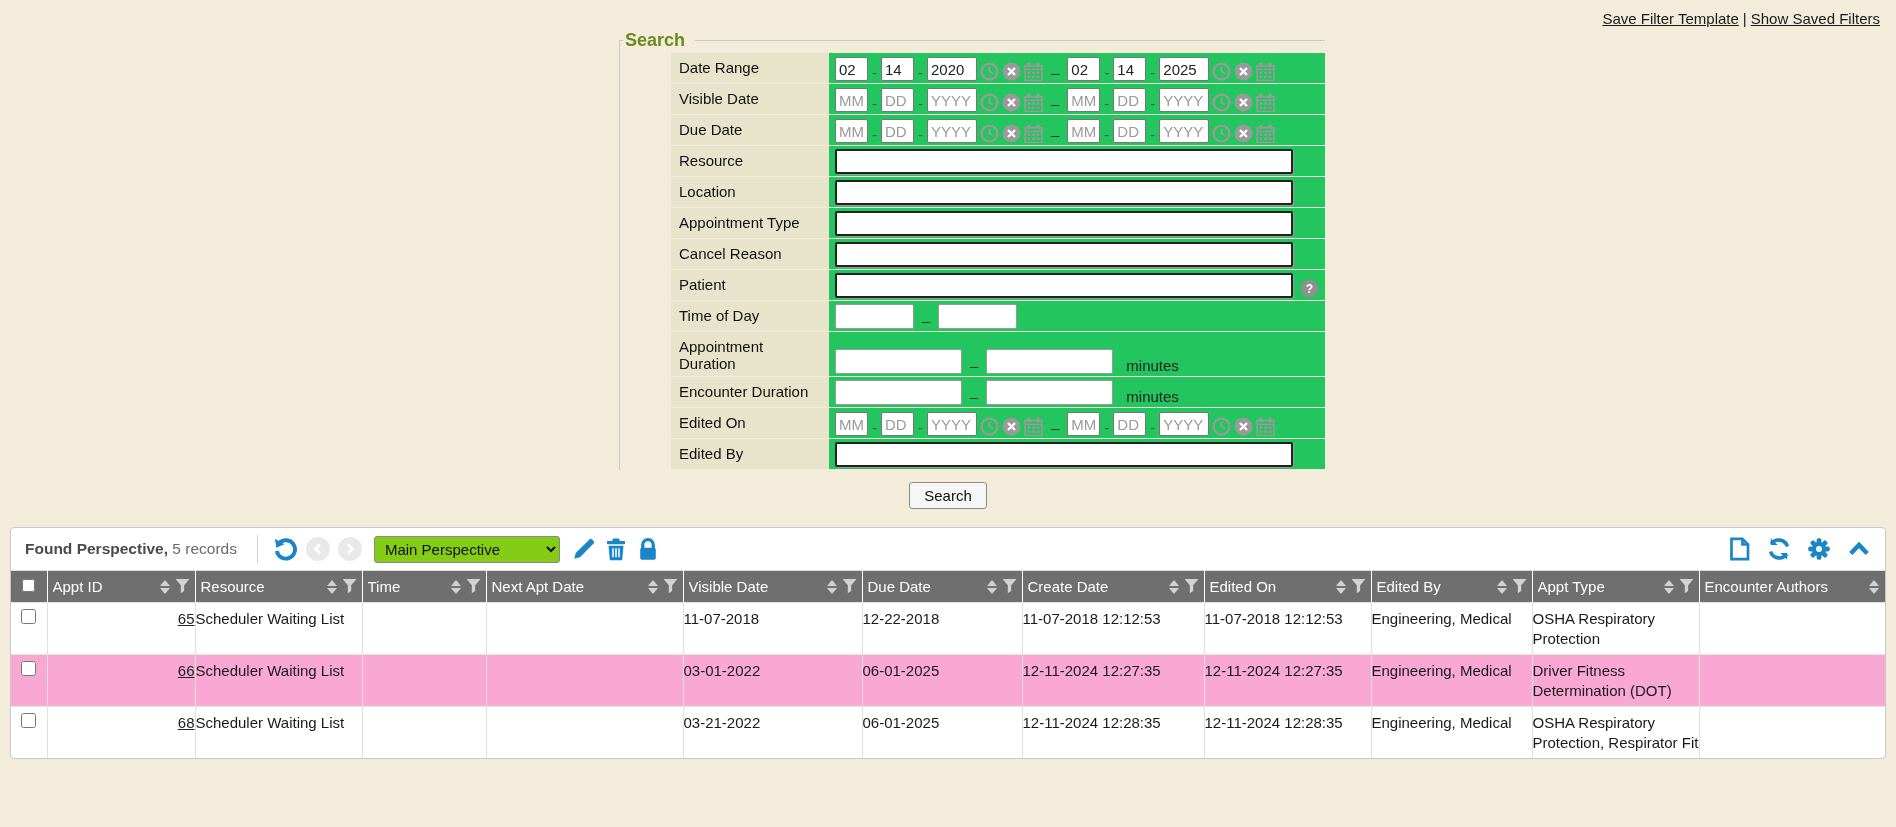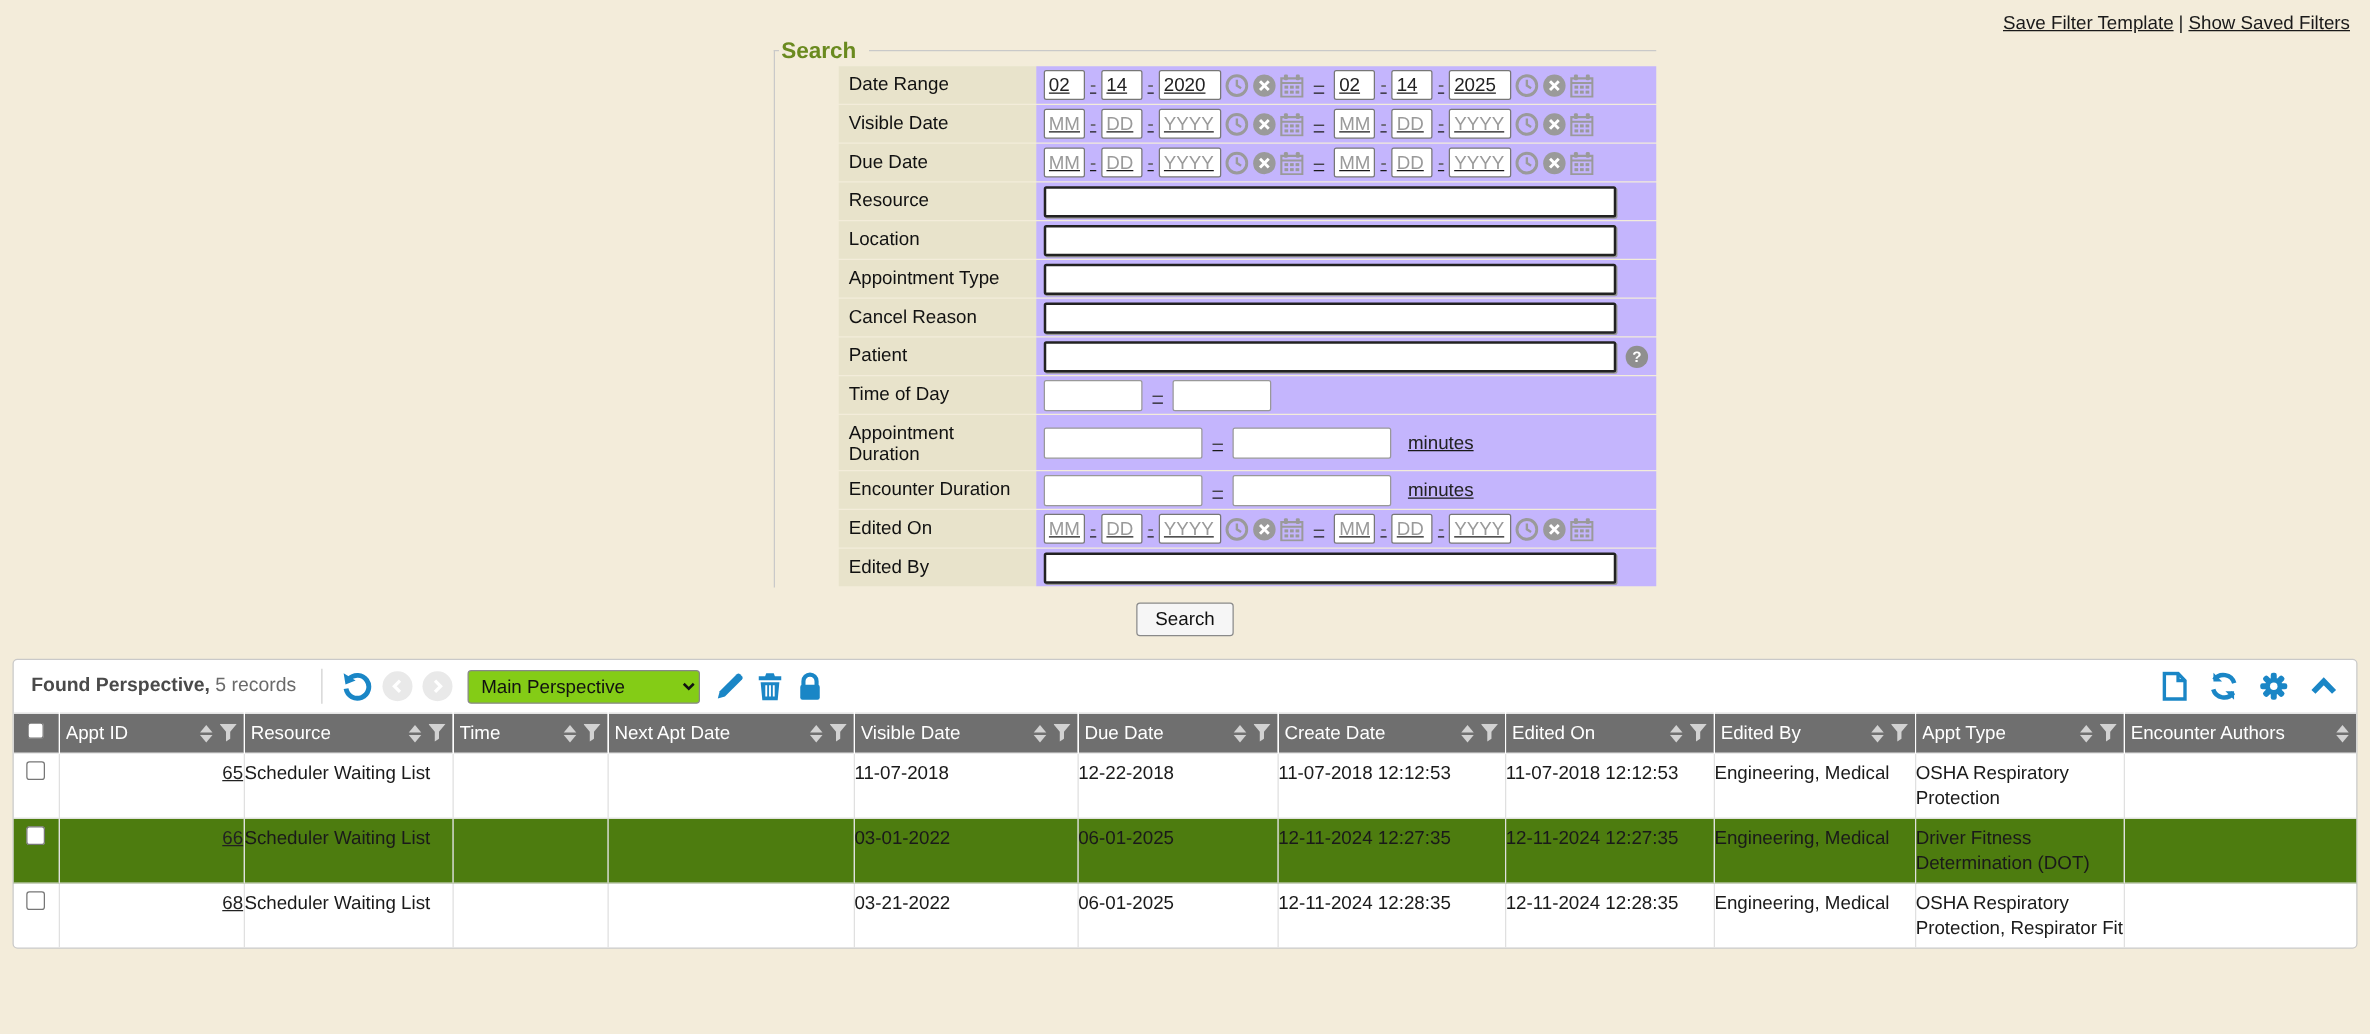--- a/index.html
+++ b/index.html
@@ -29,22 +29,22 @@
     padding: 0 10px 0 2px; margin-left: 0;
   }
   .form-row { display: flex; margin-bottom: 1px; min-height: 30px; padding-left: 48px; }
   .form-label {
     width: 158px; flex: 0 0 158px;
     background: #e8e3cb;
     padding: 6px 8px 4px;
     font-size: 15px; color: #111;
   }
   .form-field {
-    flex: 1; background: #c4b5fd;
-    padding: 2px 6px; display: flex; align-items: center; gap: 3px; text-decoration: underline;
+    flex: 1; background: #22c55e;
+    padding: 2px 6px; display: flex; align-items: flex-end; gap: 3px;
   }
   input { font-family: "Liberation Sans", sans-serif; font-size: 15px; color: #222; }
   input::placeholder { color: #9a9a9a; }
   .inp-mm, .inp-dd { width: 33px; height: 24px; border: 1px solid #777; border-radius: 2px; padding: 0 3px; }
   .inp-yyyy { width: 50px; height: 24px; border: 1px solid #777; border-radius: 2px; padding: 0 3px; }
   .date-dash { color: #555; margin: 0 1px; }
   .range-dash { color: #333; margin: 0 5px; }
   .date-icon { width: 19px; height: 19px; display: inline-block; cursor: pointer; flex: 0 0 auto; }
   .inp-wide {
     width: 458px; height: 25px;
@@ -112,21 +112,21 @@
     width: 14px; height: 15px; background: #d2d2d2; display: inline-block; cursor: pointer; flex: 0 0 auto;
     clip-path: polygon(0 0, 100% 0, 62% 42%, 62% 80%, 38% 95%, 38% 42%);
   }
   table.results td {
     font-size: 15px; color: #1a1a1a; padding: 6px 0; vertical-align: top;
     border-left: 1px solid #e0e0e0; border-top: 1px solid #e3e3e3;
     line-height: 1.3; word-wrap: break-word;
   }
   table.results td:first-child { border-left: none; text-align: center; padding: 6px 2px; }
   table.results td input[type="checkbox"] { width: 15px; height: 15px; cursor: pointer; }
-  tr.zebra td { background: #4d7c0f; }
+  tr.zebra td { background: #f9a8d4; }
   td.apptid { text-align: right; padding-right: 10px; }
   td.apptid a { color: #222; text-decoration: underline; cursor: pointer; }
 </style>
 </head>
 <body>
 
 <div class="top-links">
   <a>Save Filter Template</a><span class="sep">|</span><a>Show Saved Filters</a>
 </div>
 

